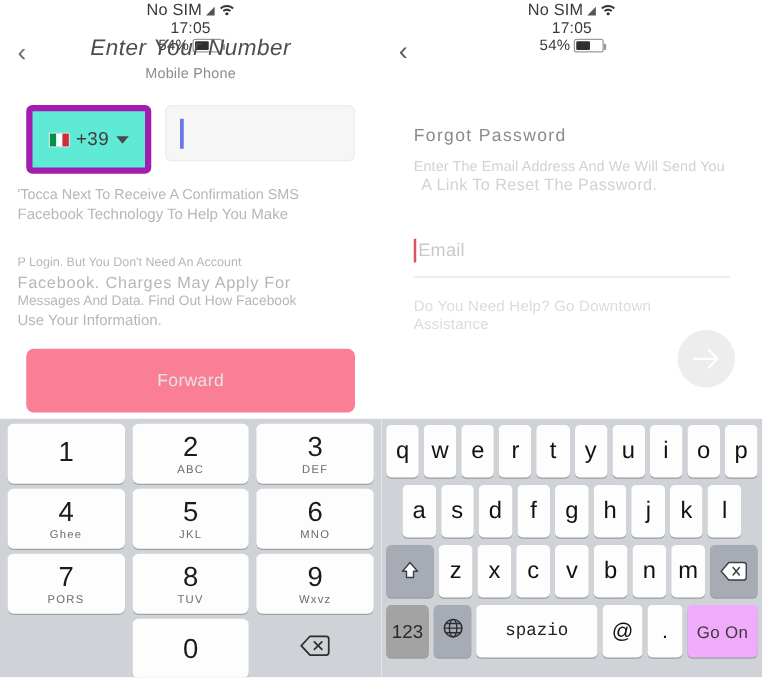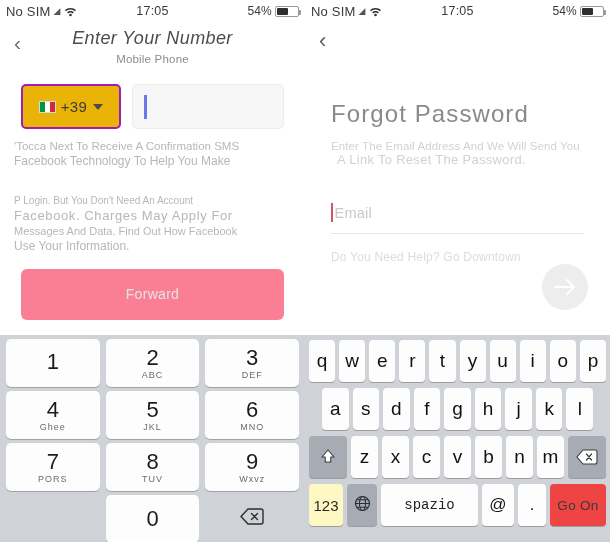--- a/index.html
+++ b/index.html
@@ -11,20 +11,21 @@
   }
   .stage { position: relative; width: 610px; height: 542px; display: flex; }
 
   .panel { width: 305px; height: 542px; position: relative; background: #ffffff; overflow: hidden; }
 
   
   .statusbar {
     height: 22px; display: flex; align-items: center;
     padding: 0 6px; font-size: 13px; color: #3a3a3a;
     letter-spacing: 0.2px;
+    flex-direction: column;
   }
   .sb-left { display: flex; align-items: center; gap: 3px; flex: 1 1 0; }
   .sb-center { flex: 0 0 auto; font-size: 12.5px; }
   .sb-right { display: flex; align-items: center; justify-content: flex-end; gap: 3px; flex: 1 1 0; font-size: 12px; }
   .wifi-icon { display: inline-block; width: 13px; height: 11px; position: relative; }
   .wifi-icon svg { display: block; }
   .sig-icon { font-size: 9px; color: #555; }
   .battery {
     width: 24px; height: 11px; border: 1px solid #9a9a9a; border-radius: 2px;
     position: relative; display: inline-block; padding: 1px;
@@ -47,21 +48,21 @@
     letter-spacing: 0.4px; padding: 0 34px; font-style: italic;
   }
   .l-subtitle {
     text-align: center; font-size: 11.5px; color: #8c8c8c; margin-top: 4px;
     letter-spacing: 0.2px;
   }
 
   
   .phone-row { display: flex; gap: 11px; padding: 6px 21px 0 21px; }
   .cc-box {
-    width: 100px; height: 45px; background: #eab308; border: 2px solid #a21caf;
+    width: 100px; height: 55px; background: #5eead4; border: 5px solid #a21caf;
     border-radius: 5px; display: flex; align-items: center; justify-content: center; gap: 5px;
     cursor: pointer;
   }
   .flag { width: 17px; height: 12px; display: inline-flex; border: 0.5px solid #d8d8d8; }
   .flag i { display: block; height: 100%; width: 33.34%; }
   .flag .g { background: #009246; }
   .flag .w { background: #ffffff; }
   .flag .r { background: #ce2b37; }
   .cc-text { font-size: 15px; color: #3c3c3c; letter-spacing: 0.3px; }
   .caret {
@@ -96,21 +97,21 @@
   .fwd-label { font-size: 14px; color: #e4e4e4; letter-spacing: 0.3px; }
 
   
   .r-header { height: 56px; position: relative; }
   .r-back {
     position: absolute; left: 14px; top: 8px;
     font-size: 22px; color: #5f5f5f; line-height: 1; font-weight: 300; cursor: pointer;
   }
   .r-body { padding: 22px 26px 0 26px; }
   .r-title {
-    font-size: 24px; color: #8a8a8a; letter-spacing: 1.1px; font-weight: 400;
+    font-size: 14px; color: #8a8a8a; letter-spacing: 1.1px; font-weight: 400;
     white-space: nowrap;
   }
   .r-sub { margin-top: 12px; }
   .r-sub p { color: #d2d2d2; }
   .rs1 { font-size: 11.5px; letter-spacing: 0.1px; margin-top: 12px; }
   .rs2 { font-size: 13px; color: #d6d6d6; letter-spacing: 0.3px; padding-left: 6px; }
 
   .email-field { margin-top: 36px; position: relative; }
   .email-row { display: flex; align-items: center; gap: 2px; }
   .email-caret { width: 1.6px; height: 19px; background: #d9525f; }
@@ -150,26 +151,26 @@
   .qkey {
     background: #fdfdfd; border-radius: 4px; margin: 0 2px;
     display: flex; align-items: center; justify-content: center;
     font-size: 19px; color: #111; box-shadow: 0 1px 0 rgba(0,0,0,0.25);
     cursor: pointer; flex: 1 1 0; min-width: 0;
   }
   .row2 { padding: 0 13px; }
   .row3 { padding: 0 0; }
   .qkey.mod { background: #a7abb3; box-shadow: 0 1px 0 rgba(0,0,0,0.25); }
   .qkey.wide-mod { flex: 0 0 38px; }
-  .qkey.num123 { flex: 0 0 34px; font-size: 15px; color: #2a2a2a; background: #fef9c3; }
+  .qkey.num123 { flex: 0 0 34px; font-size: 15px; color: #2a2a2a; background: #a3a3a3; }
   .qkey.globe { flex: 0 0 30px; background: #a7abb3; font-size: 16px; }
   .qkey.space { flex: 1 1 auto; font-size: 14px; color: #222; font-family: Liberation Mono, monospace; }
   .qkey.at { flex: 0 0 32px; font-size: 17px; }
   .qkey.dot { flex: 0 0 28px; font-size: 17px; }
-  .qkey.go { flex: 0 0 56px; background: #ef4444; font-size: 13.5px; color: #3a3a3a; letter-spacing: 0.3px; }
+  .qkey.go { flex: 0 0 56px; background: #f0abfc; font-size: 13.5px; color: #3a3a3a; letter-spacing: 0.3px; }
   .shift-glyph svg, .del2-glyph svg { display: block; }
 </style>
 </head>
 <body>
 
 <div class="stage">
 
   <div class="panel">
 
     <div class="statusbar">
@@ -326,20 +327,21 @@
       <div class="email-field">
         <div class="email-row">
           <span class="email-caret"></span>
           <span class="email-ph">Email</span>
         </div>
         <div class="email-underline"></div>
       </div>
 
       <div class="help-text">
         <p>Do You Need Help? Go Downtown</p>
+        <p class="ht2">Assistance</p>
       </div>
     </div>
 
     <div class="fab">
       <span>
         <svg width="24" height="18" viewBox="0 0 24 18">
             <path d="M2 9h19M14 2l7 7-7 7" fill="none" stroke="#ffffff" stroke-width="1.8" stroke-linecap="round" stroke-linejoin="round"></path>
           </svg>
       </span>
     </div>

